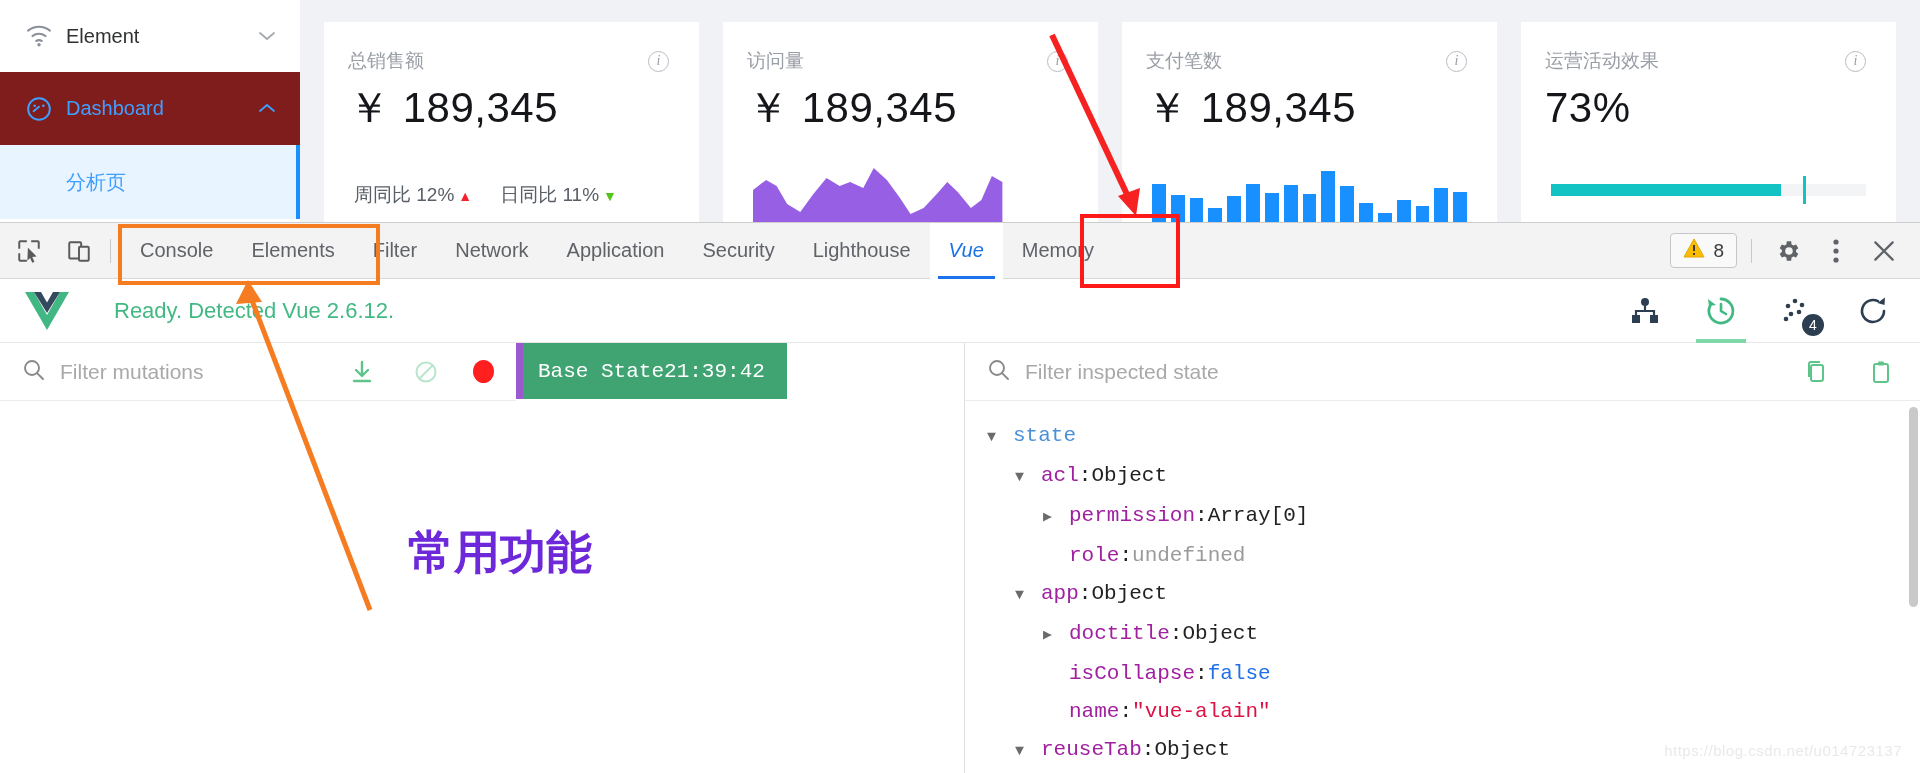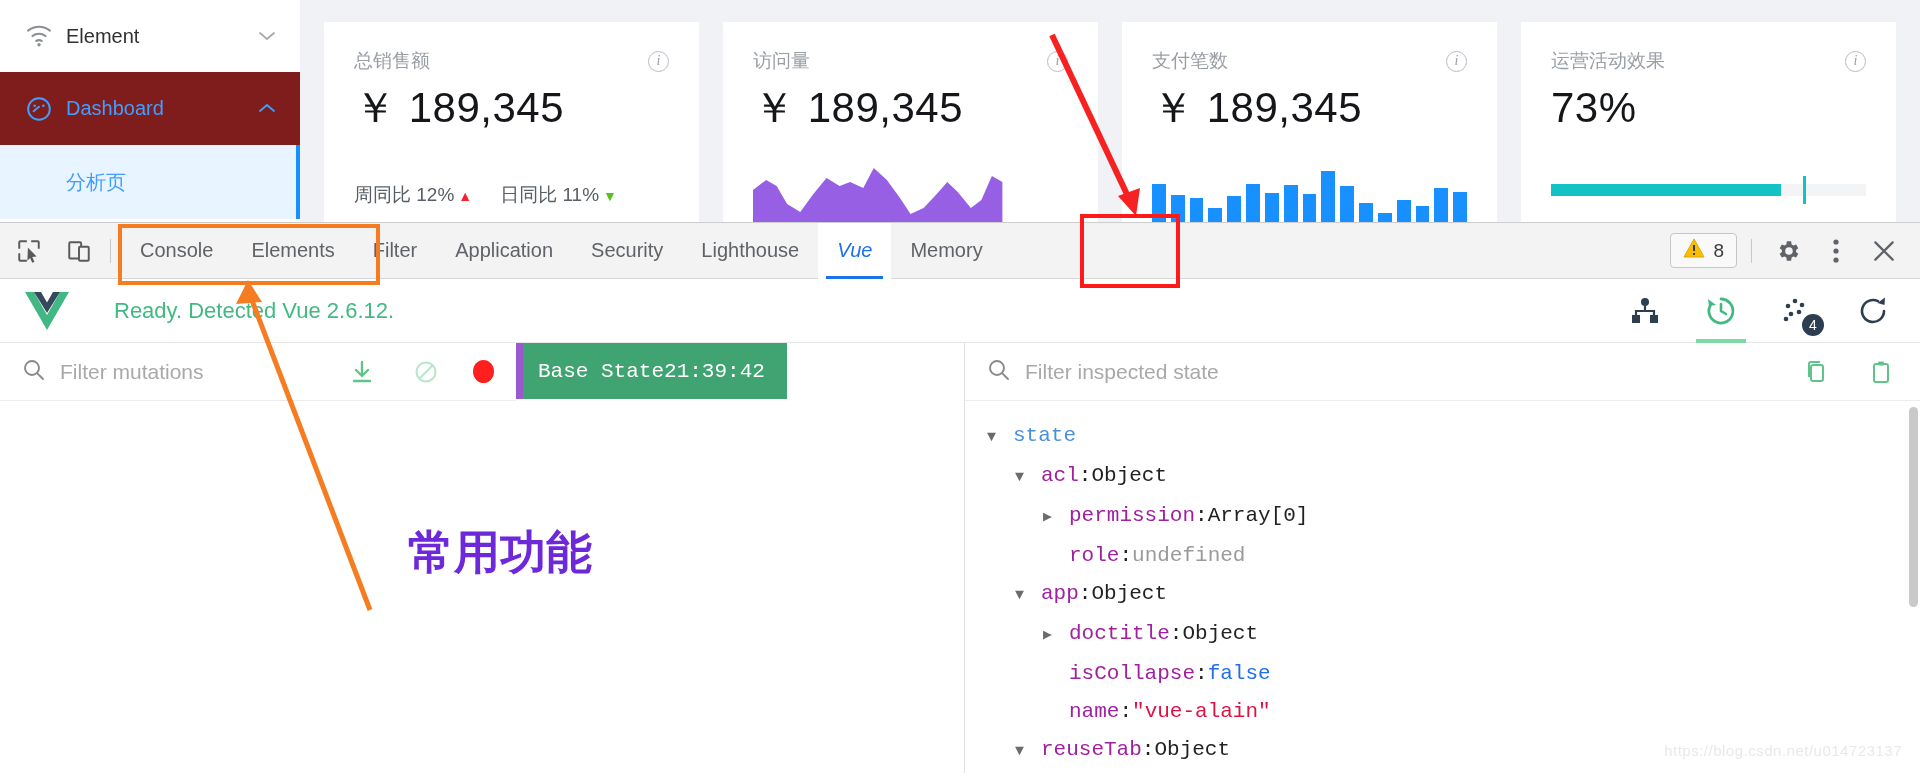--- a/index.html
+++ b/index.html
@@ -53,21 +53,21 @@
 
   .cards-wrap {
     position: absolute; left: 300px; top: 0;
     width: 1620px; height: 222px;
     display: flex; gap: 24px;
     padding: 22px 24px 0 24px;
   }
   .card {
     flex: 1 1 0;
     background: #ffffff;
-    padding: 26px 30px 0 30px;
+    padding: 26px 30px 0 24px;
     position: relative;
     min-width: 0;
   }
   .card-head {
     display: flex; align-items: center; justify-content: space-between;
     margin-bottom: 6px;
   }
   .card-title { font-size: 19px; color: #9a9fa6; }
   .info-icon {
     width: 21px; height: 21px; border-radius: 50%;
@@ -394,20 +394,23 @@
           <div class="dt-tab">
             <span>Console</span>
           </div>
           <div class="dt-tab">
             <span>Elements</span>
           </div>
           <div class="dt-tab">
             <span>Filter</span>
           </div>
           <div class="dt-tab">
+            <span>Network</span>
+          </div>
+          <div class="dt-tab">
             <span>Application</span>
           </div>
           <div class="dt-tab">
             <span>Security</span>
           </div>
           <div class="dt-tab">
             <span>Lighthouse</span>
           </div>
           <div class="dt-tab active">
             <span>Vue</span>

